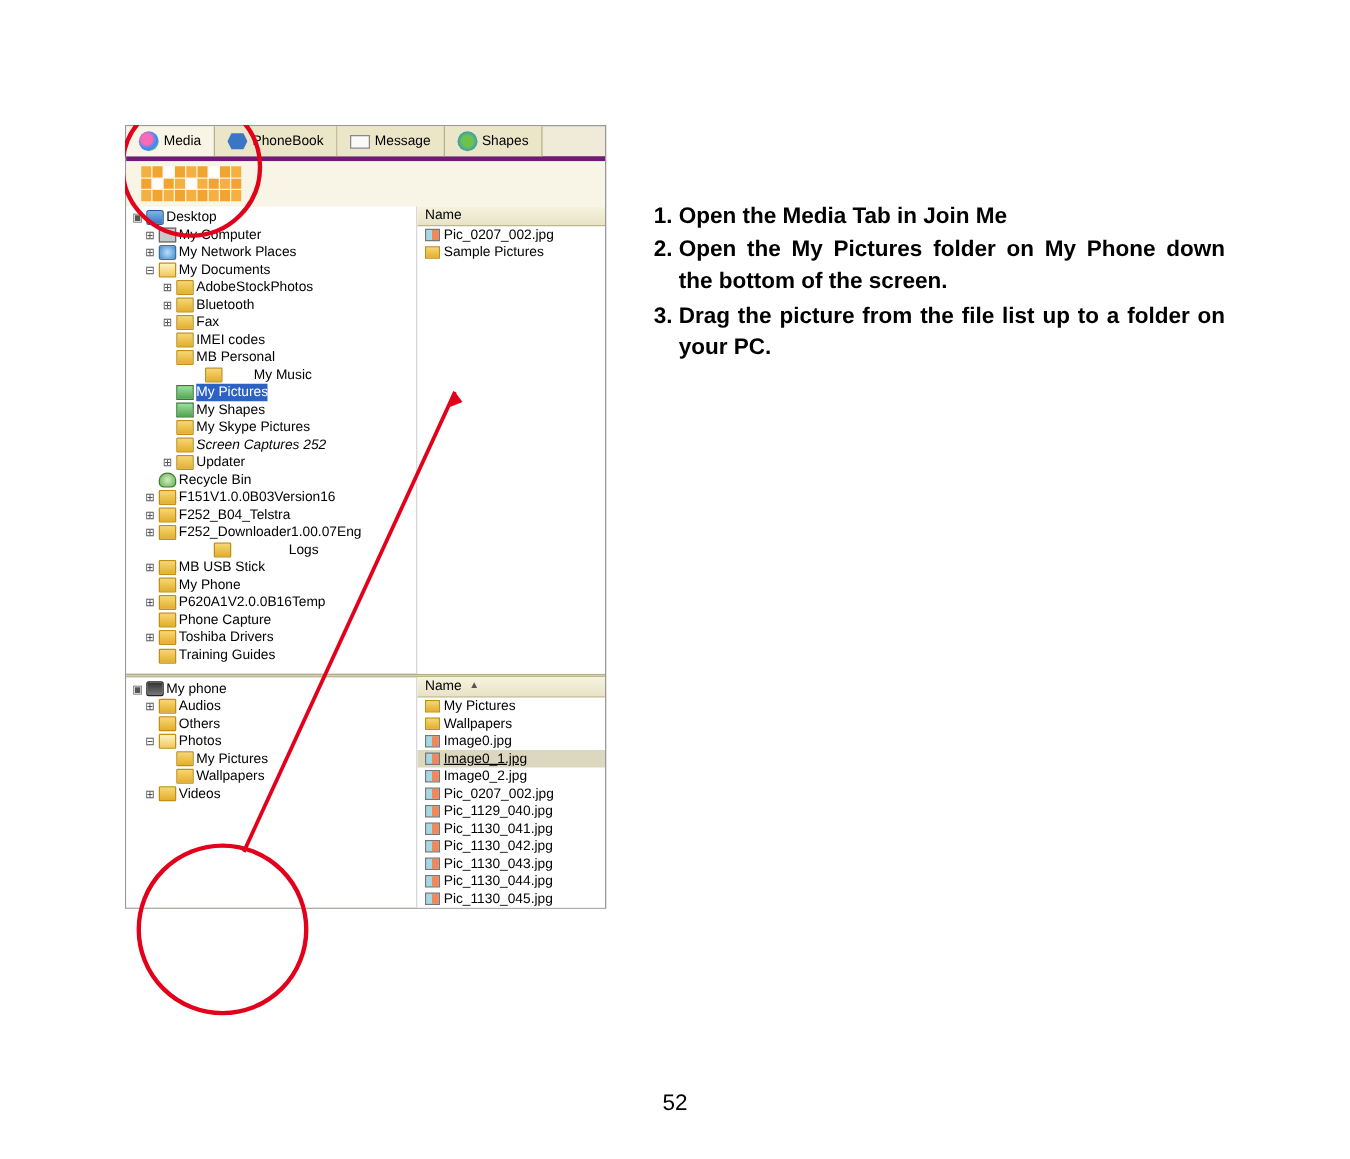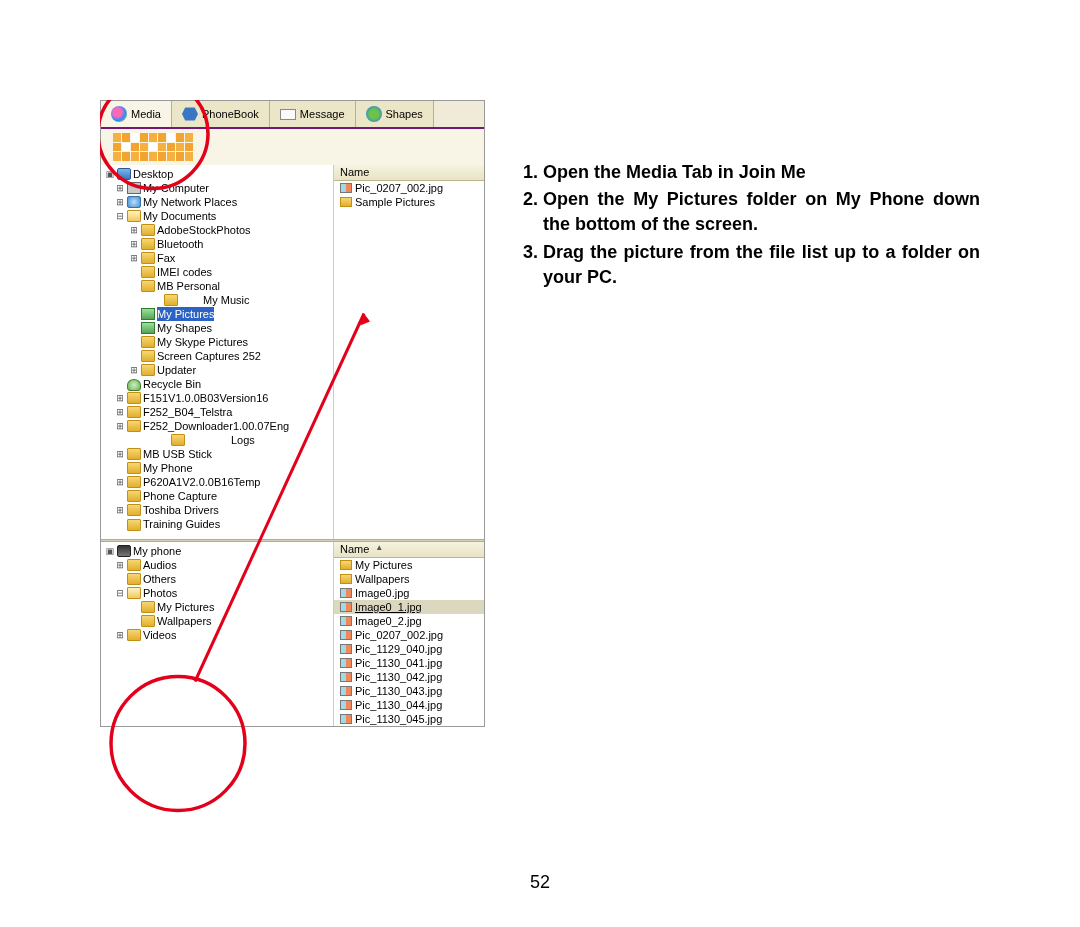--- a/index.html
+++ b/index.html
@@ -50,21 +50,21 @@
     width: 385px;
     background: #efebd8;
     border: 1px solid #999;
     position: relative;
     font-family: Tahoma, sans-serif;
     font-size: 11px;
   }
   .ss-tabs {
     display: flex;
     height: 28px;
-    border-bottom: 2px solid #701a75;
+    border-bottom: 4px solid #701a75;
   }
   .tab {
     display: flex;
     align-items: center;
     gap: 4px;
     padding: 0 10px;
     border-right: 1px solid #b5b188;
     background: #ece6c8;
     cursor: pointer;
     font-size: 11px;
@@ -265,31 +265,31 @@
             <div class="row" style="padding-left: 24px;">
               <span class="glyph"></span>
               <span class="foldericon picset"></span>
               <span class="label">My Shapes</span>
             </div>
             <div class="row" style="padding-left: 24px;">
               <span class="glyph"></span>
               <span class="foldericon folder"></span>
               <span class="label">My Skype Pictures</span>
             </div>
-            <div class="row" style="padding-left: 24px;">
+            <div class="row" style="padding-left: 24px; font-style: italic;">
               <span class="glyph"></span>
               <span class="foldericon folder"></span>
               <span class="label">Screen Captures 252</span>
             </div>
             <div class="row" style="padding-left: 24px;">
               <span class="glyph">⊞</span>
               <span class="foldericon folder"></span>
               <span class="label">Updater</span>
             </div>
-            <div class="row" style="padding-left: 10px; align-items: flex-end;">
+            <div class="row" style="padding-left: 10px;">
               <span class="glyph"></span>
               <span class="foldericon recycle"></span>
               <span class="label">Recycle Bin</span>
             </div>
             <div class="row" style="padding-left: 10px;">
               <span class="glyph">⊞</span>
               <span class="foldericon folder"></span>
               <span class="label">F151V1.0.0B03Version16</span>
             </div>
             <div class="row" style="padding-left: 10px;">

